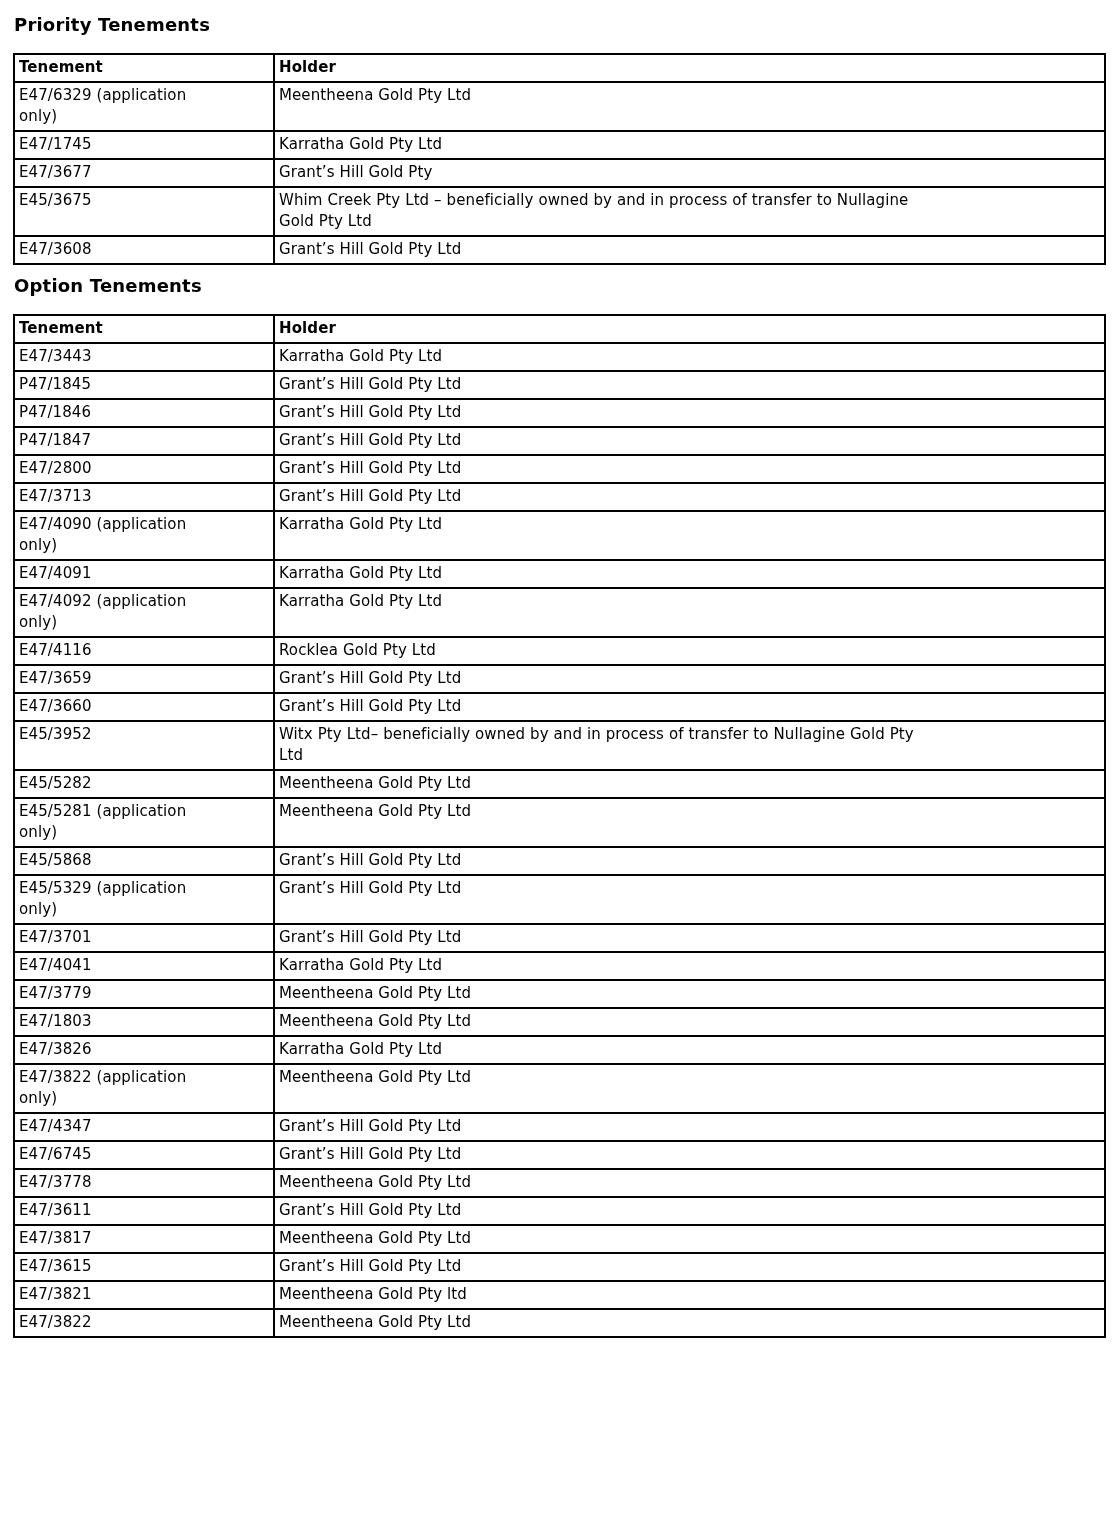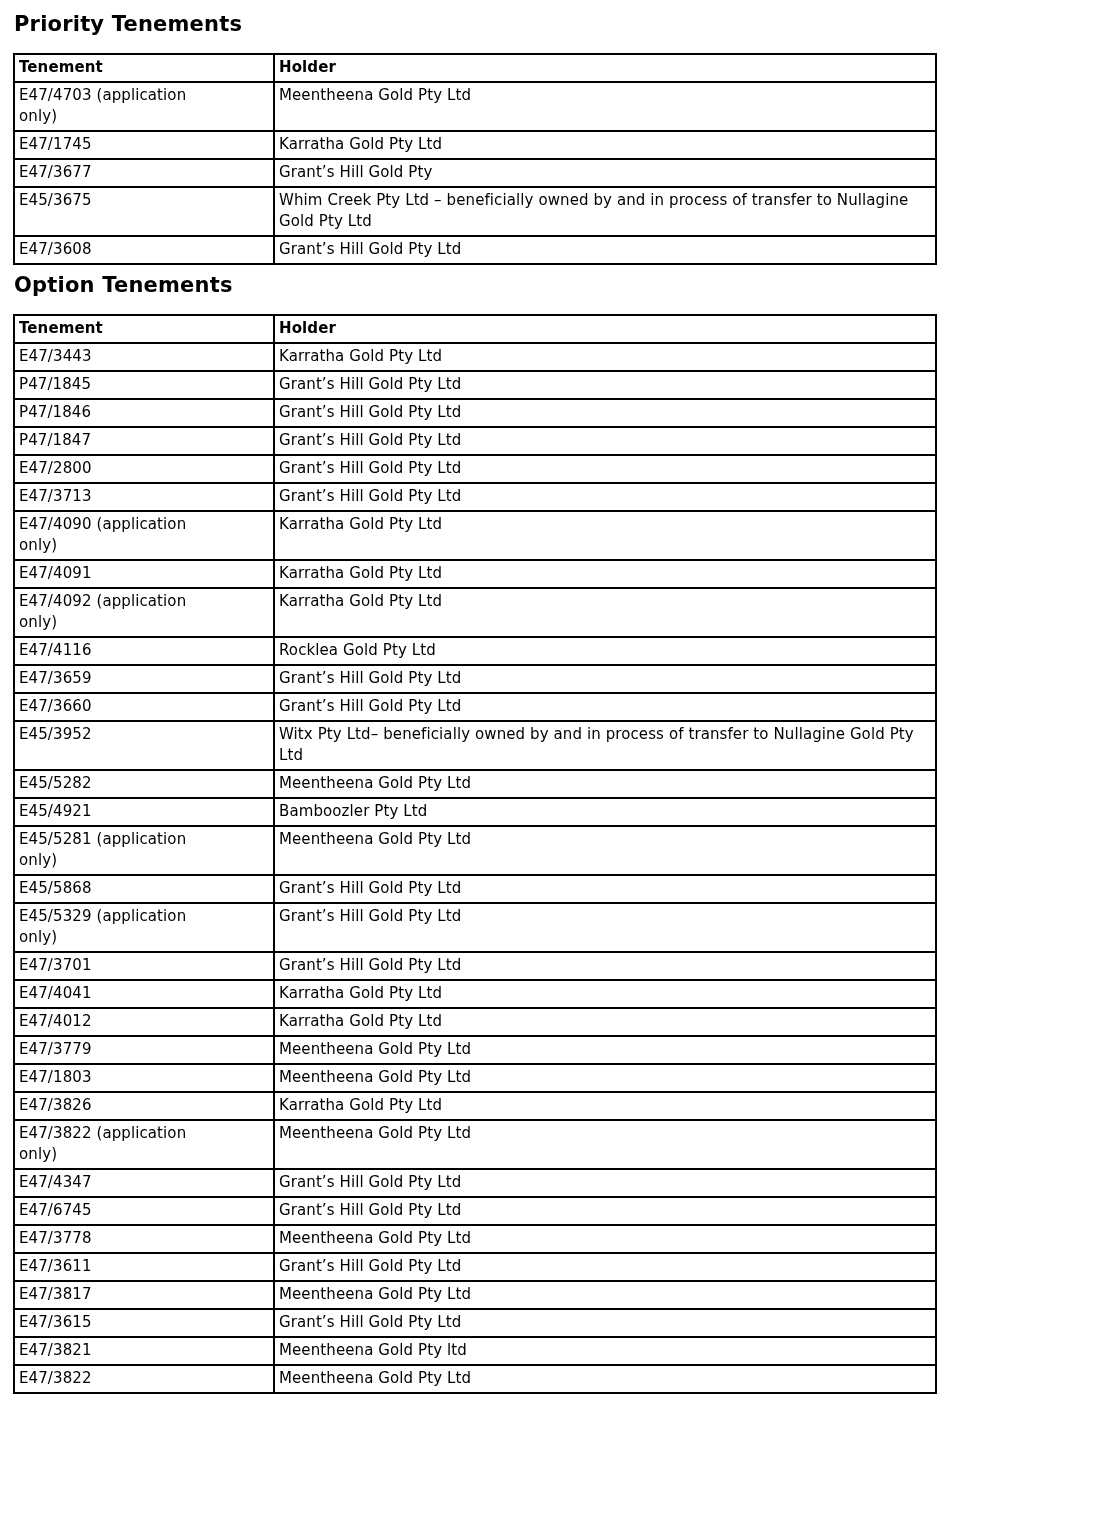--- a/index.html
+++ b/index.html
@@ -9,33 +9,33 @@
     color: #000000;
     font-family: "DejaVu Sans", "Liberation Sans", sans-serif;
   }
   .doc {
     width: 1119px;
     box-sizing: border-box;
     padding: 13px 13px 14px 13px;
     background: #ffffff;
   }
   .sec-title {
-    font-size: 21px;
+    font-size: 18px;
     font-weight: bold;
     line-height: 23px;
     margin: 0 0 17px 1px;
     letter-spacing: 0.2px;
   }
   .sec-title.second {
     margin-top: 9px;
   }
   table.ten-table {
     border-collapse: collapse;
     table-layout: fixed;
-    width: 924px;
+    width: 1093px;
     background: #ffffff;
   }
   table.ten-table th,
   table.ten-table td {
     border: 2px solid #000000;
     padding: 2px 4px 3px 4px;
     font-size: 15px;
     line-height: 21px;
     vertical-align: top;
     text-align: left;
@@ -57,21 +57,21 @@
     <h2 class="sec-title">Priority Tenements</h2>
     <table class="ten-table">
       <thead>
         <tr>
           <th class="col-ten">Tenement</th>
           <th class="col-holder">Holder</th>
         </tr>
       </thead>
       <tbody>
           <tr>
-            <td class="col-ten">E47/4703 (application
+            <td class="col-ten">E47/6329 (application
 only)</td>
             <td>Meentheena Gold Pty Ltd</td>
           </tr>
           <tr>
             <td class="col-ten">E47/1745</td>
             <td>Karratha Gold Pty Ltd</td>
           </tr>
           <tr>
             <td class="col-ten">E47/3677</td>
             <td>Grant’s Hill Gold Pty</td>
@@ -152,47 +152,39 @@
           <tr>
             <td class="col-ten">E45/3952</td>
             <td>Witx Pty Ltd– beneficially owned by and in process of transfer to Nullagine Gold Pty
 Ltd</td>
           </tr>
           <tr>
             <td class="col-ten">E45/5282</td>
             <td>Meentheena Gold Pty Ltd</td>
           </tr>
           <tr>
-            <td class="col-ten">E45/4921</td>
-            <td>Bamboozler Pty Ltd</td>
-          </tr>
-          <tr>
             <td class="col-ten">E45/5281 (application
 only)</td>
             <td>Meentheena Gold Pty Ltd</td>
           </tr>
           <tr>
             <td class="col-ten">E45/5868</td>
             <td>Grant’s Hill Gold Pty Ltd</td>
           </tr>
           <tr>
             <td class="col-ten">E45/5329 (application
 only)</td>
             <td>Grant’s Hill Gold Pty Ltd</td>
           </tr>
           <tr>
             <td class="col-ten">E47/3701</td>
             <td>Grant’s Hill Gold Pty Ltd</td>
           </tr>
           <tr>
             <td class="col-ten">E47/4041</td>
-            <td>Karratha Gold Pty Ltd</td>
-          </tr>
-          <tr>
-            <td class="col-ten">E47/4012</td>
             <td>Karratha Gold Pty Ltd</td>
           </tr>
           <tr>
             <td class="col-ten">E47/3779</td>
             <td>Meentheena Gold Pty Ltd</td>
           </tr>
           <tr>
             <td class="col-ten">E47/1803</td>
             <td>Meentheena Gold Pty Ltd</td>
           </tr>

